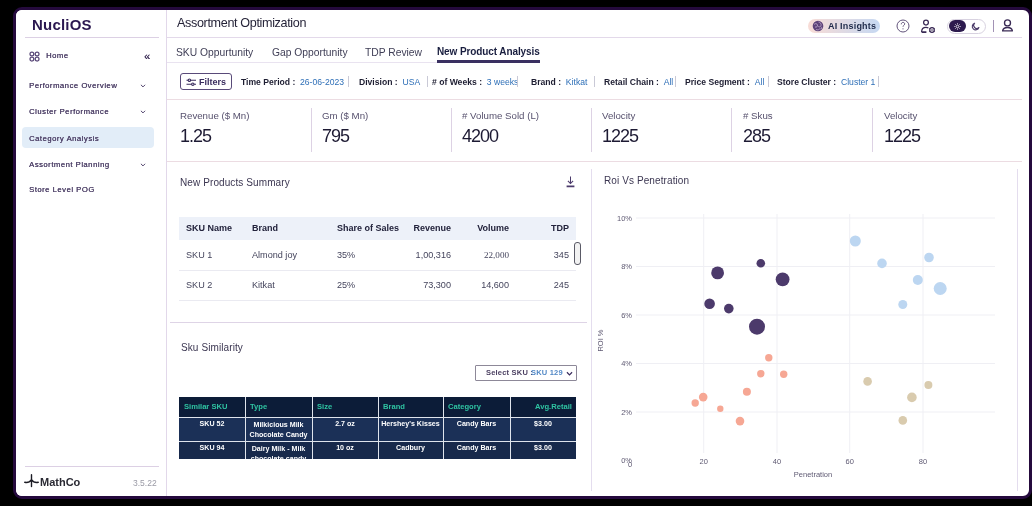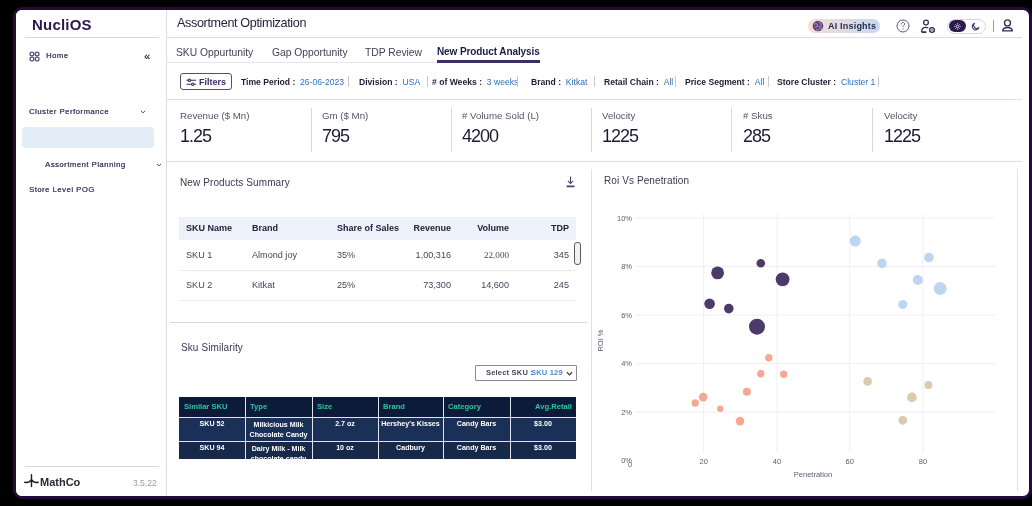--- a/index.html
+++ b/index.html
@@ -58,27 +58,36 @@
     <div class="nav-item" style="top:35px;">
       <svg class="abs" style="left:13px;top:5.5px;" width="11" height="11" viewBox="0 0 11 11" fill="none" stroke="#5b4a7a" stroke-width="1.25">
           <circle cx="2.9" cy="2.9" r="1.9"></circle>
           <circle cx="8.1" cy="2.9" r="1.9"></circle>
           <circle cx="2.9" cy="8.1" r="1.9"></circle>
           <circle cx="8.1" cy="8.1" r="1.9"></circle>
         </svg>
       <span class="txt">Home</span>
       <span style="position:absolute;left:128px;top:0;font-size:11px;color:#3d3057;">«</span>
     </div>
+    <div class="nav-item" style="top:65px;">
+        <span class="txt2">Performance Overview</span>
+      <svg class="nav-chev" viewBox="0 0 10 10" fill="none" stroke="#4a3c66" stroke-width="1.6">
+          <path d="M1.5 3 L5 6.5 L8.5 3"></path>
+        </svg>
+      </div>
     <div class="nav-item" style="top:91px;">
         <span class="txt2">Cluster Performance</span>
       <svg class="nav-chev" viewBox="0 0 10 10" fill="none" stroke="#4a3c66" stroke-width="1.6">
           <path d="M1.5 3 L5 6.5 L8.5 3"></path>
         </svg>
       </div>
-    <div class="nav-item" style="top:144px;margin-left:16px;">
+    <div class="nav-item" style="top:118px;">
+        <span class="txt2">Category Analysis</span>
+      </div>
+    <div class="nav-item" style="top:144px;">
         <span class="txt2">Assortment Planning</span>
       <svg class="nav-chev" viewBox="0 0 10 10" fill="none" stroke="#4a3c66" stroke-width="1.6">
           <path d="M1.5 3 L5 6.5 L8.5 3"></path>
         </svg>
       </div>
     <div class="nav-item" style="top:169px;">
         <span class="txt2">Store Level POG</span>
       </div>
     <div class="side-sep" style="top:456px;"></div>
     <div id="mathco">

